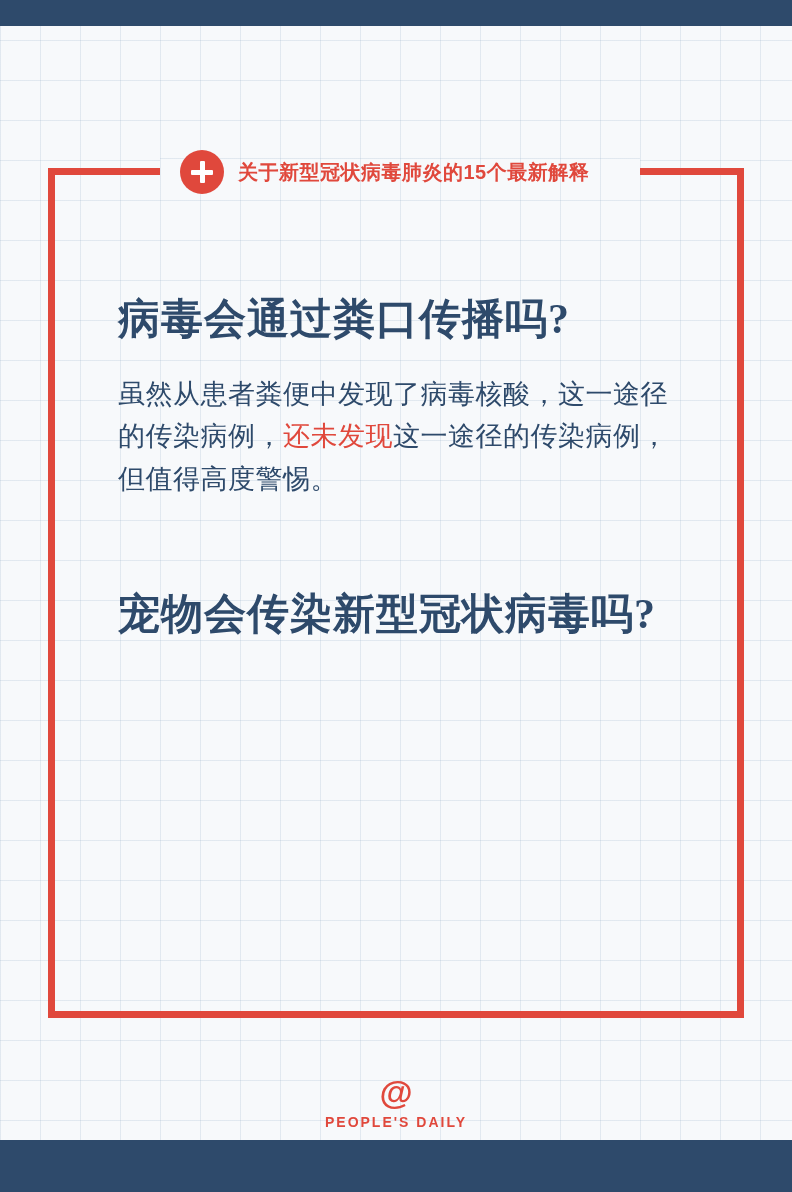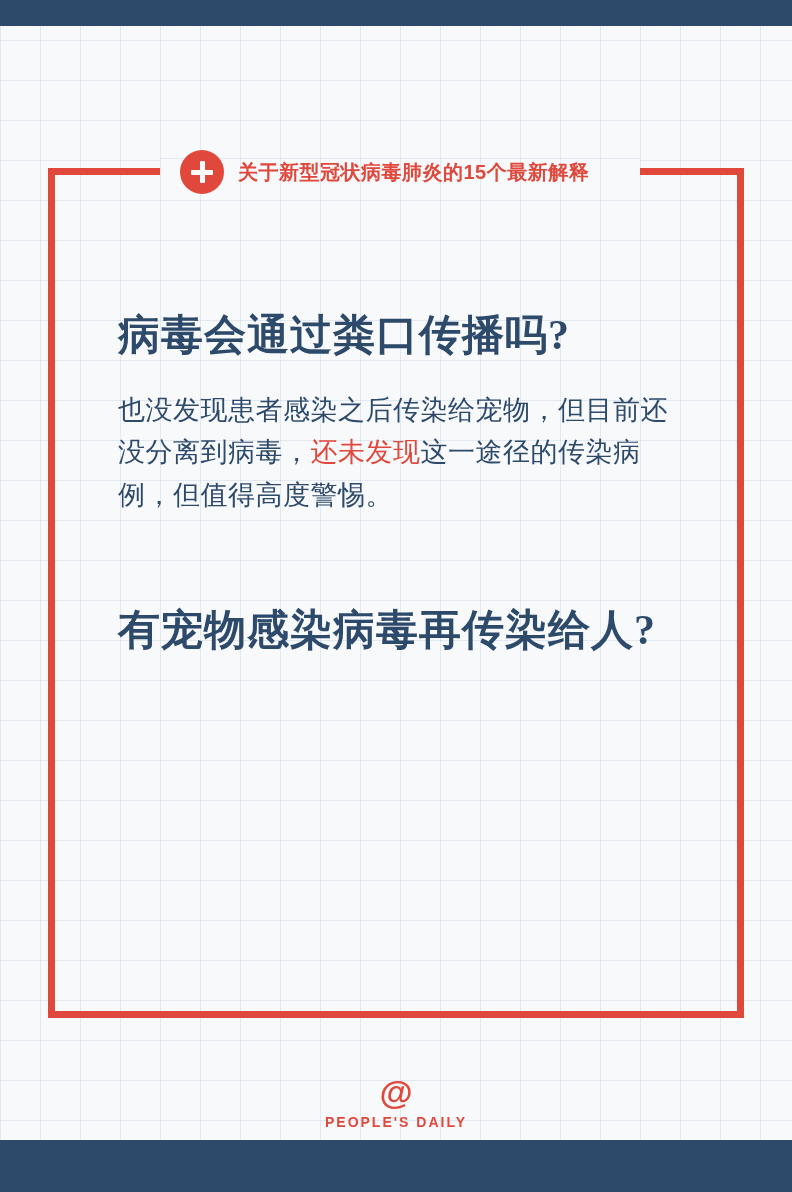--- a/index.html
+++ b/index.html
@@ -95,21 +95,21 @@
     font-family: "Liberation Sans", "DejaVu Sans", sans-serif;
     font-weight: bold;
     font-size: 20px;
     color: #e0483c;
     letter-spacing: 0.5px;
     white-space: nowrap;
   }
   .content {
     position: absolute;
     left: 118px;
-    top: 308px;
+    top: 292px;
     width: 570px;
   }
   .q-heading {
     font-family: "Liberation Serif", "DejaVu Serif", serif;
     font-weight: bold;
     font-size: 42px;
     line-height: 1.30;
     color: #2e4a6b;
     letter-spacing: 1px;
     margin: 0 0 26px 0;
@@ -179,25 +179,25 @@
 
   <div class="header">
     <div class="cross-badge"></div>
     <div class="header-title">关于新型冠状病毒肺炎的15个最新解释</div>
   </div>
 
   <div class="content">
 
     <div>
       <h1 class="q-heading">病毒会通过粪口传播吗?</h1>
-      <p class="q-body"><span>也没发现患者感染之后传染给宠物，但目前还没分离到病毒，</span><span class="hl">还未发现</span><span>这一途径的传染病例，但值得高度警惕。</span></p>
+      <p class="q-body"><span>虽然从患者粪便中发现了病毒核酸，这一途径的传染病例，</span><span class="hl">还未发现</span><span>这一途径的传染病例，但值得高度警惕。</span></p>
     </div>
 
     <div class="block-2">
-      <h1 class="q-heading">有宠物感染病毒再传染给人?</h1>
+      <h1 class="q-heading">宠物会传染新型冠状病毒吗?</h1>
     </div>
 
   </div>
 
   <div class="footer-logo">
     <div class="logo-row">
       <span class="at-mark">@</span>
     </div>
     <div class="logo-en">PEOPLE'S DAILY</div>
   </div>

